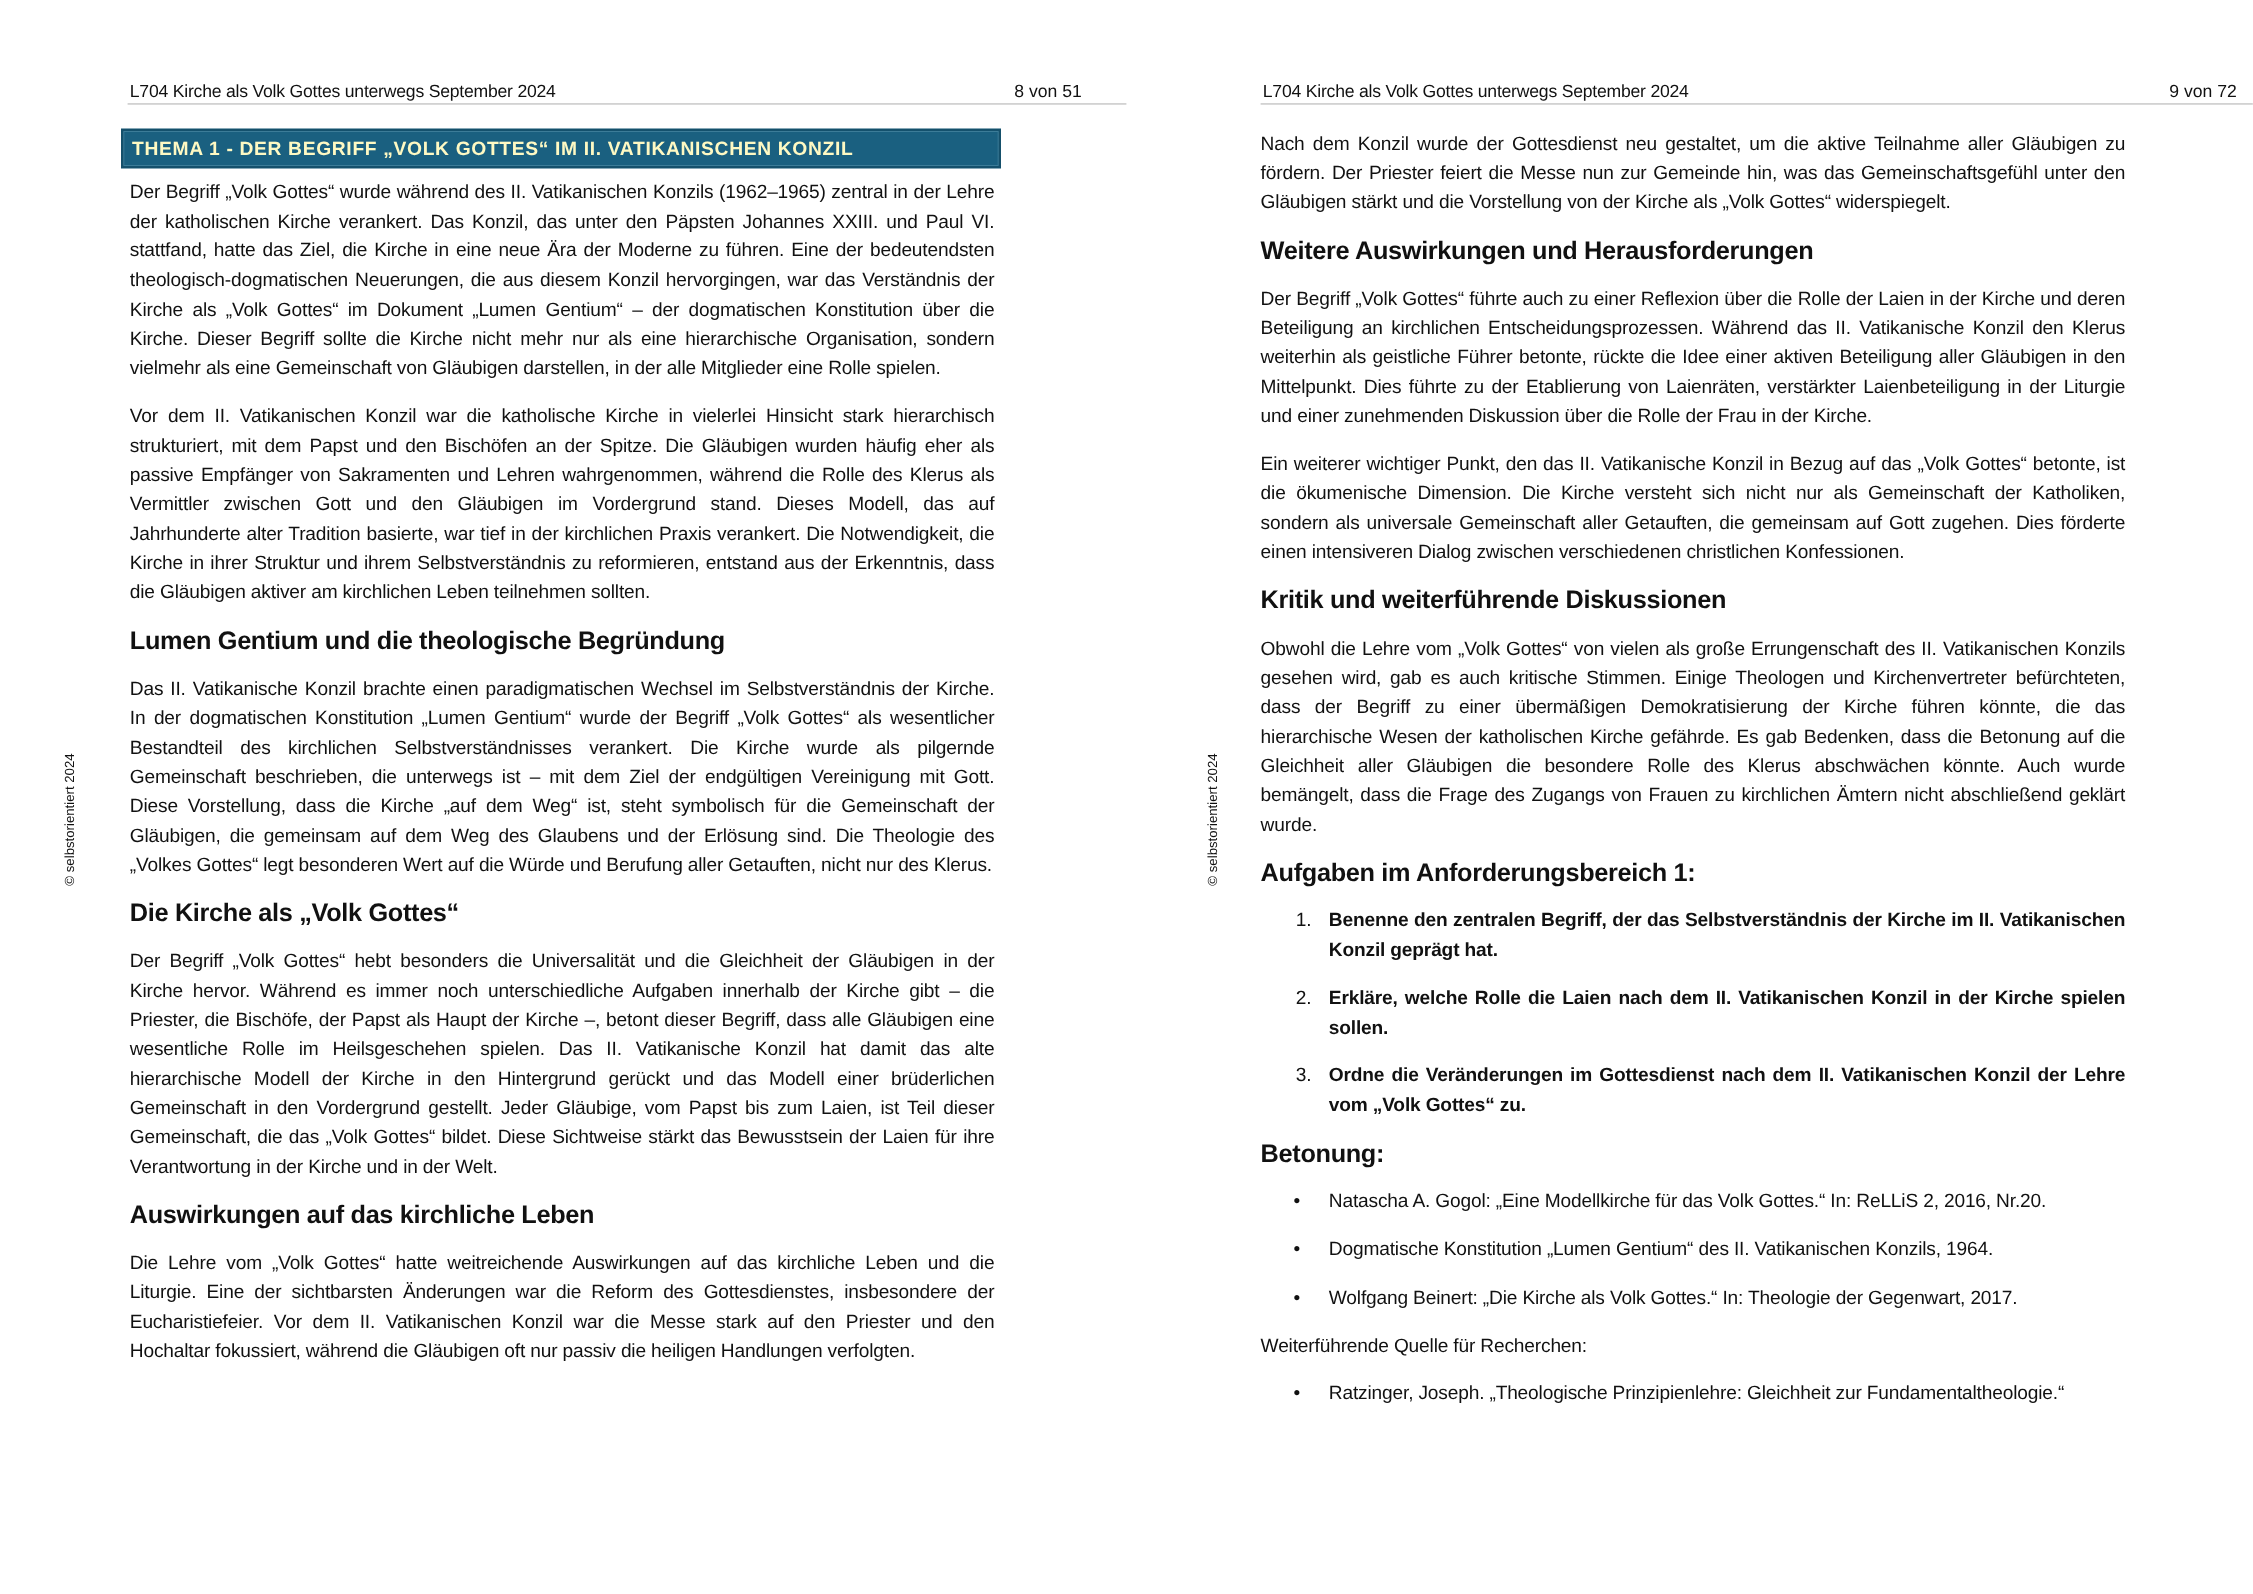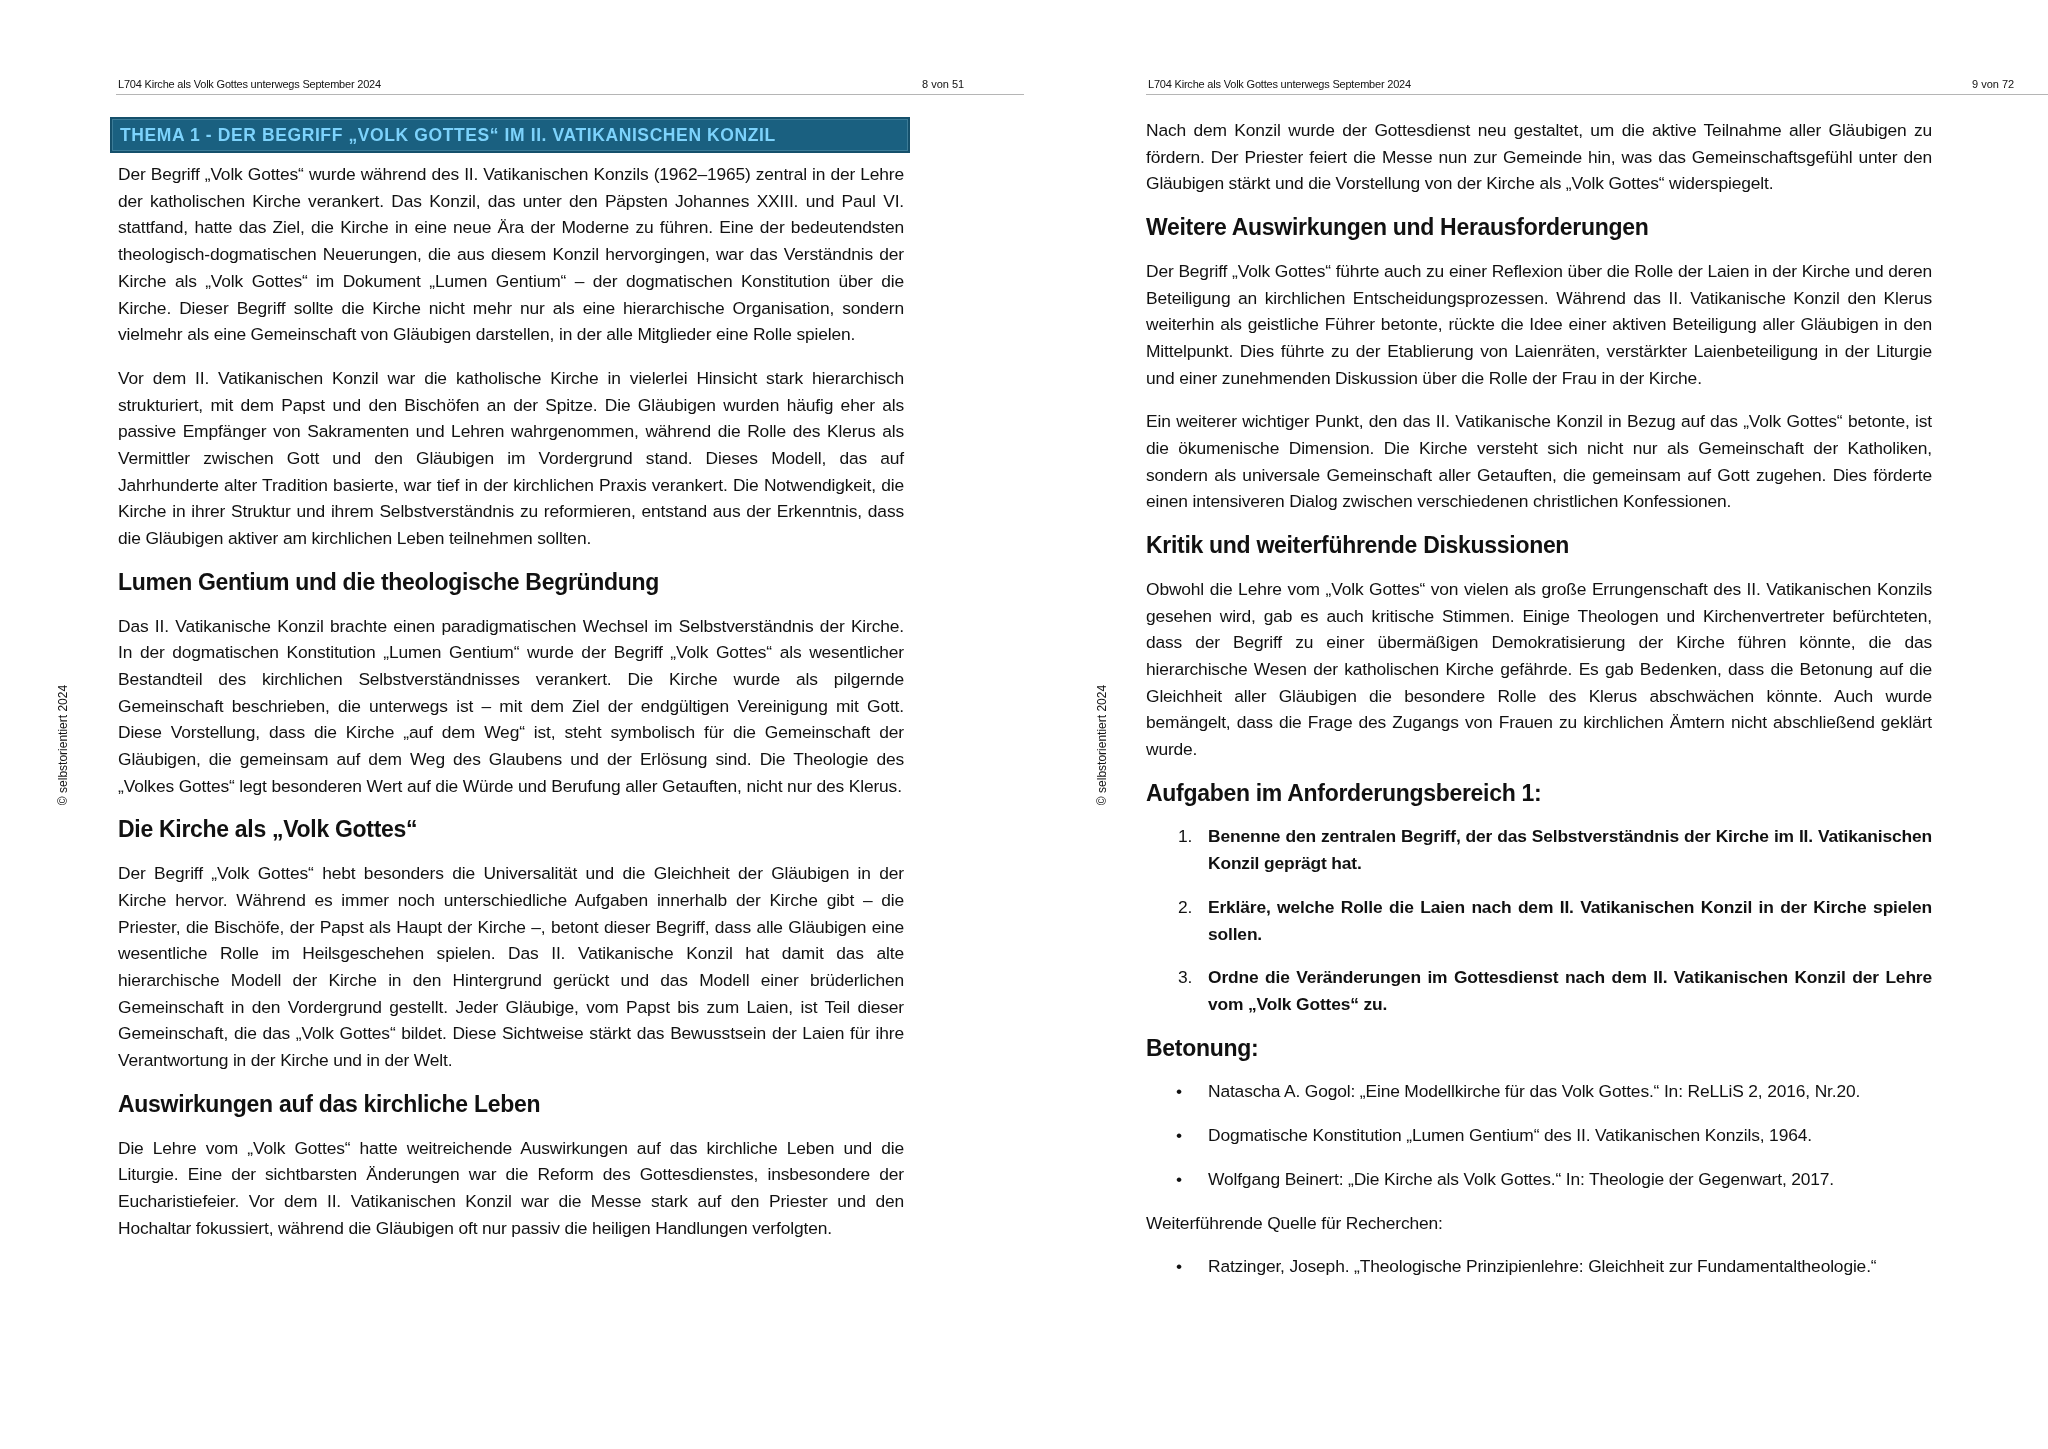--- a/index.html
+++ b/index.html
@@ -23,21 +23,21 @@
     .page-left { left: 0; width: 1024px; }
     .page-right { left: 1024px; width: 1024px; }
 
     .page-header {
       position: absolute;
       top: 76px;
       left: 116px;
       width: 908px;
       height: 18px;
       border-bottom: 1px solid #b5b5b5;
-      font-size: 11px;
+      font-size: 16px;
       line-height: 16px;
       color: #111;
     }
     .page-right .page-header { left: 122px; width: 926px; }
     .page-header .doc-title {
       position: absolute;
       left: 2px;
       top: 0;
       letter-spacing: -0.2px;
     }
@@ -68,21 +68,21 @@
       letter-spacing: -0.15px;
     }
     .page-left .content { top: 117px; }
     .page-right .content { left: 1146px; top: 117px; width: 786px; }
     .page-right .content { left: 122px; }
 
     .title-band {
       background: #1a6080;
       border: 2px solid #15506b;
       box-shadow: inset 0 0 0 1px #3c7c98;
-      color: #7dd3fc;
+      color: #fef9c3;
       font-weight: bold;
       font-size: 17.5px;
       letter-spacing: 0.6px;
       height: 32px;
       line-height: 32px;
       padding-left: 8px;
       margin-left: -8px;
       width: 788px;
       margin-bottom: 8px;
     }

